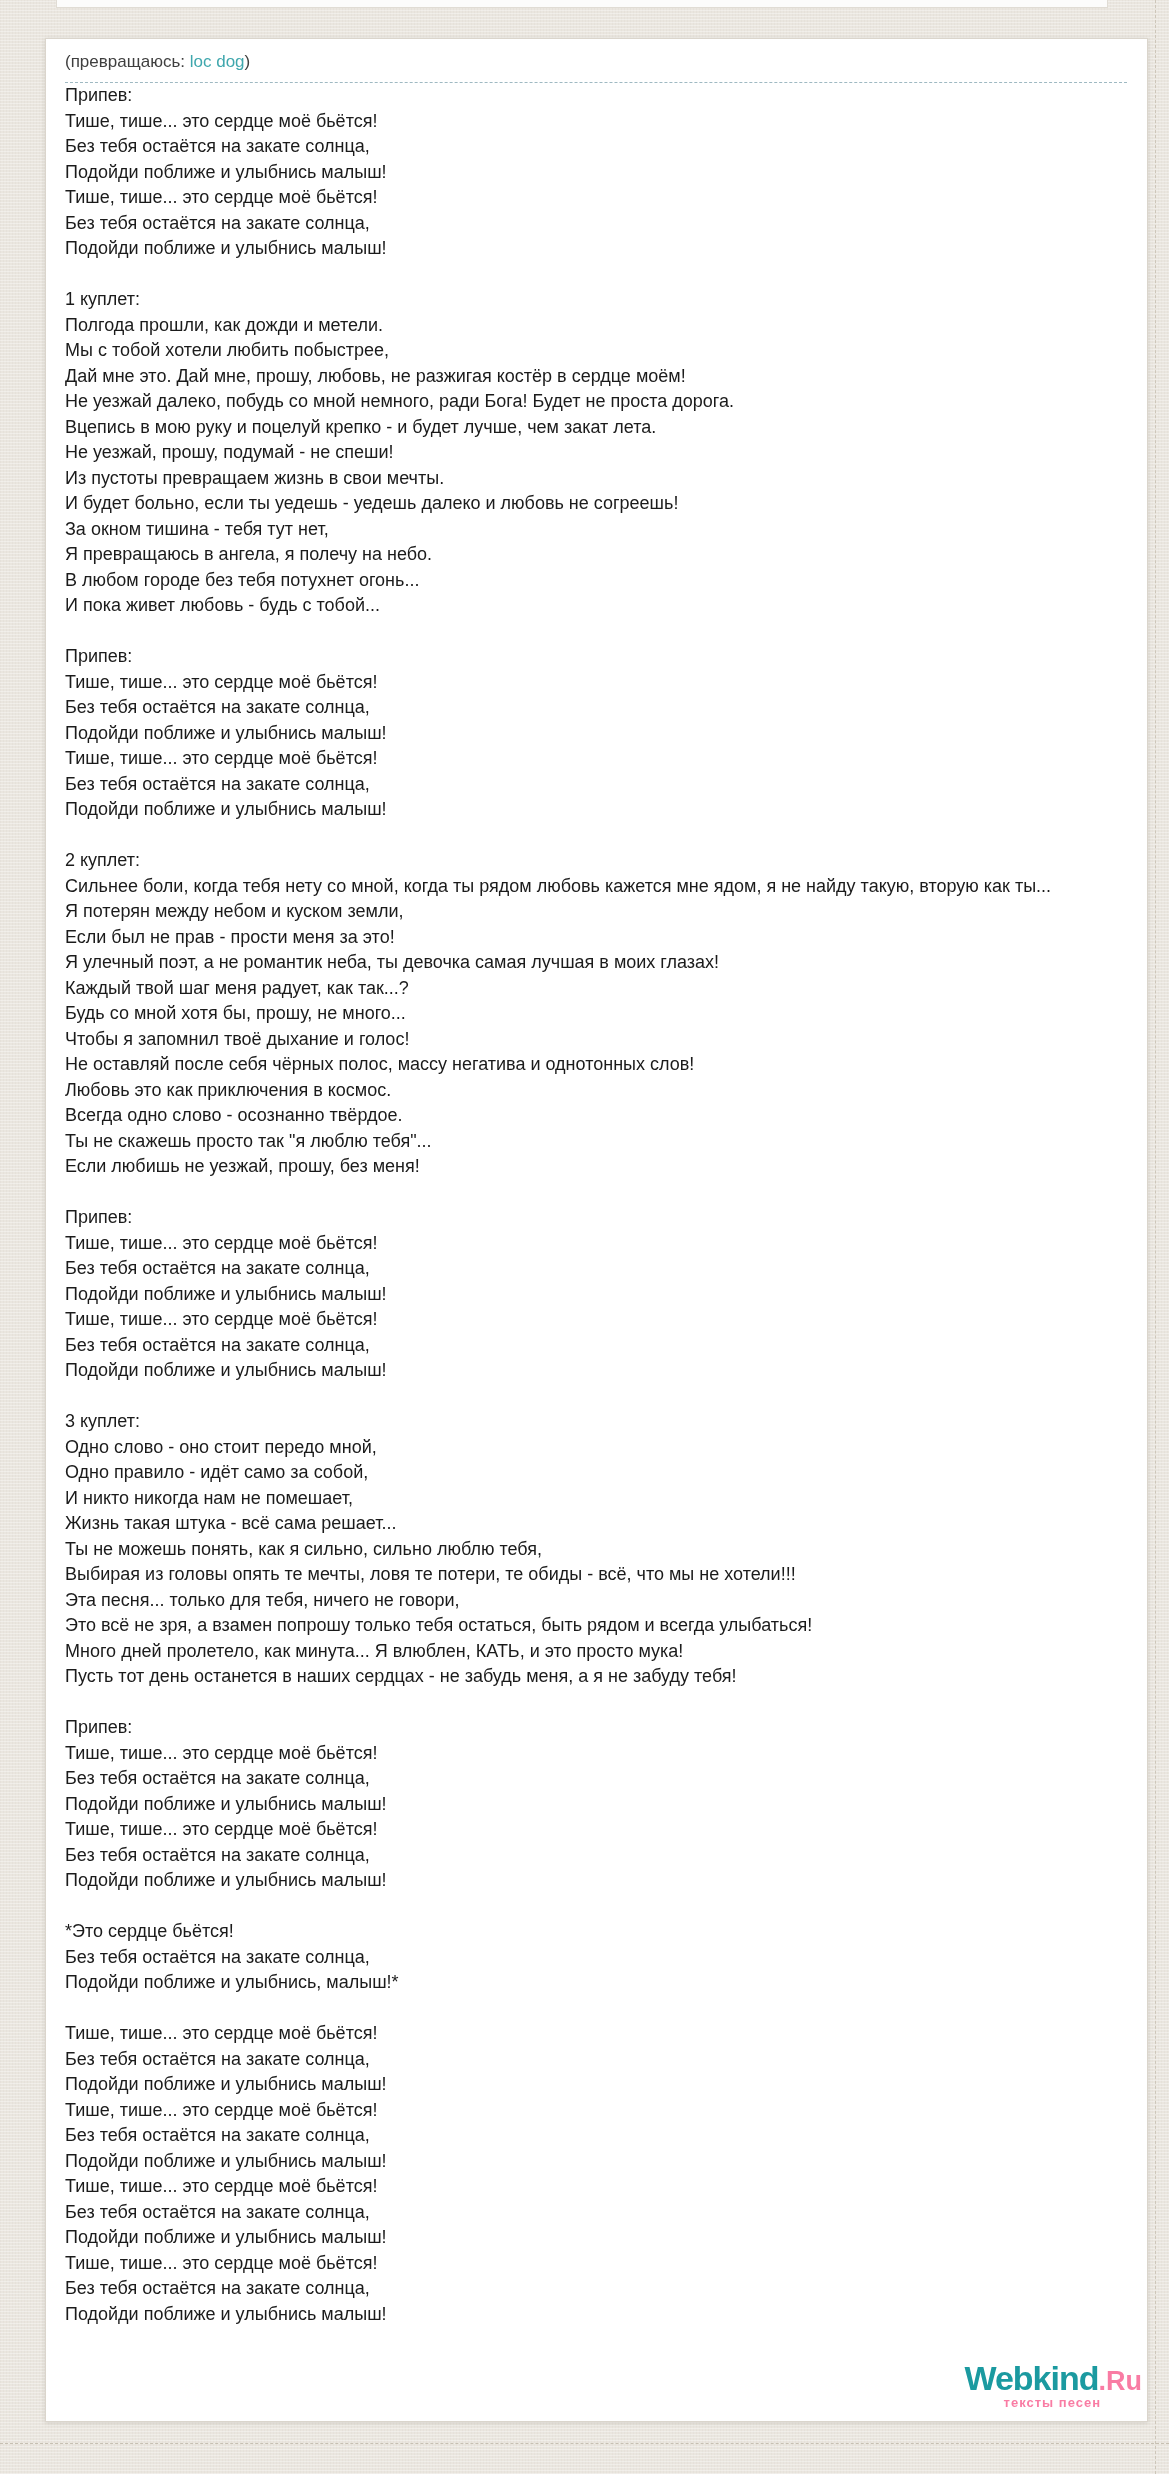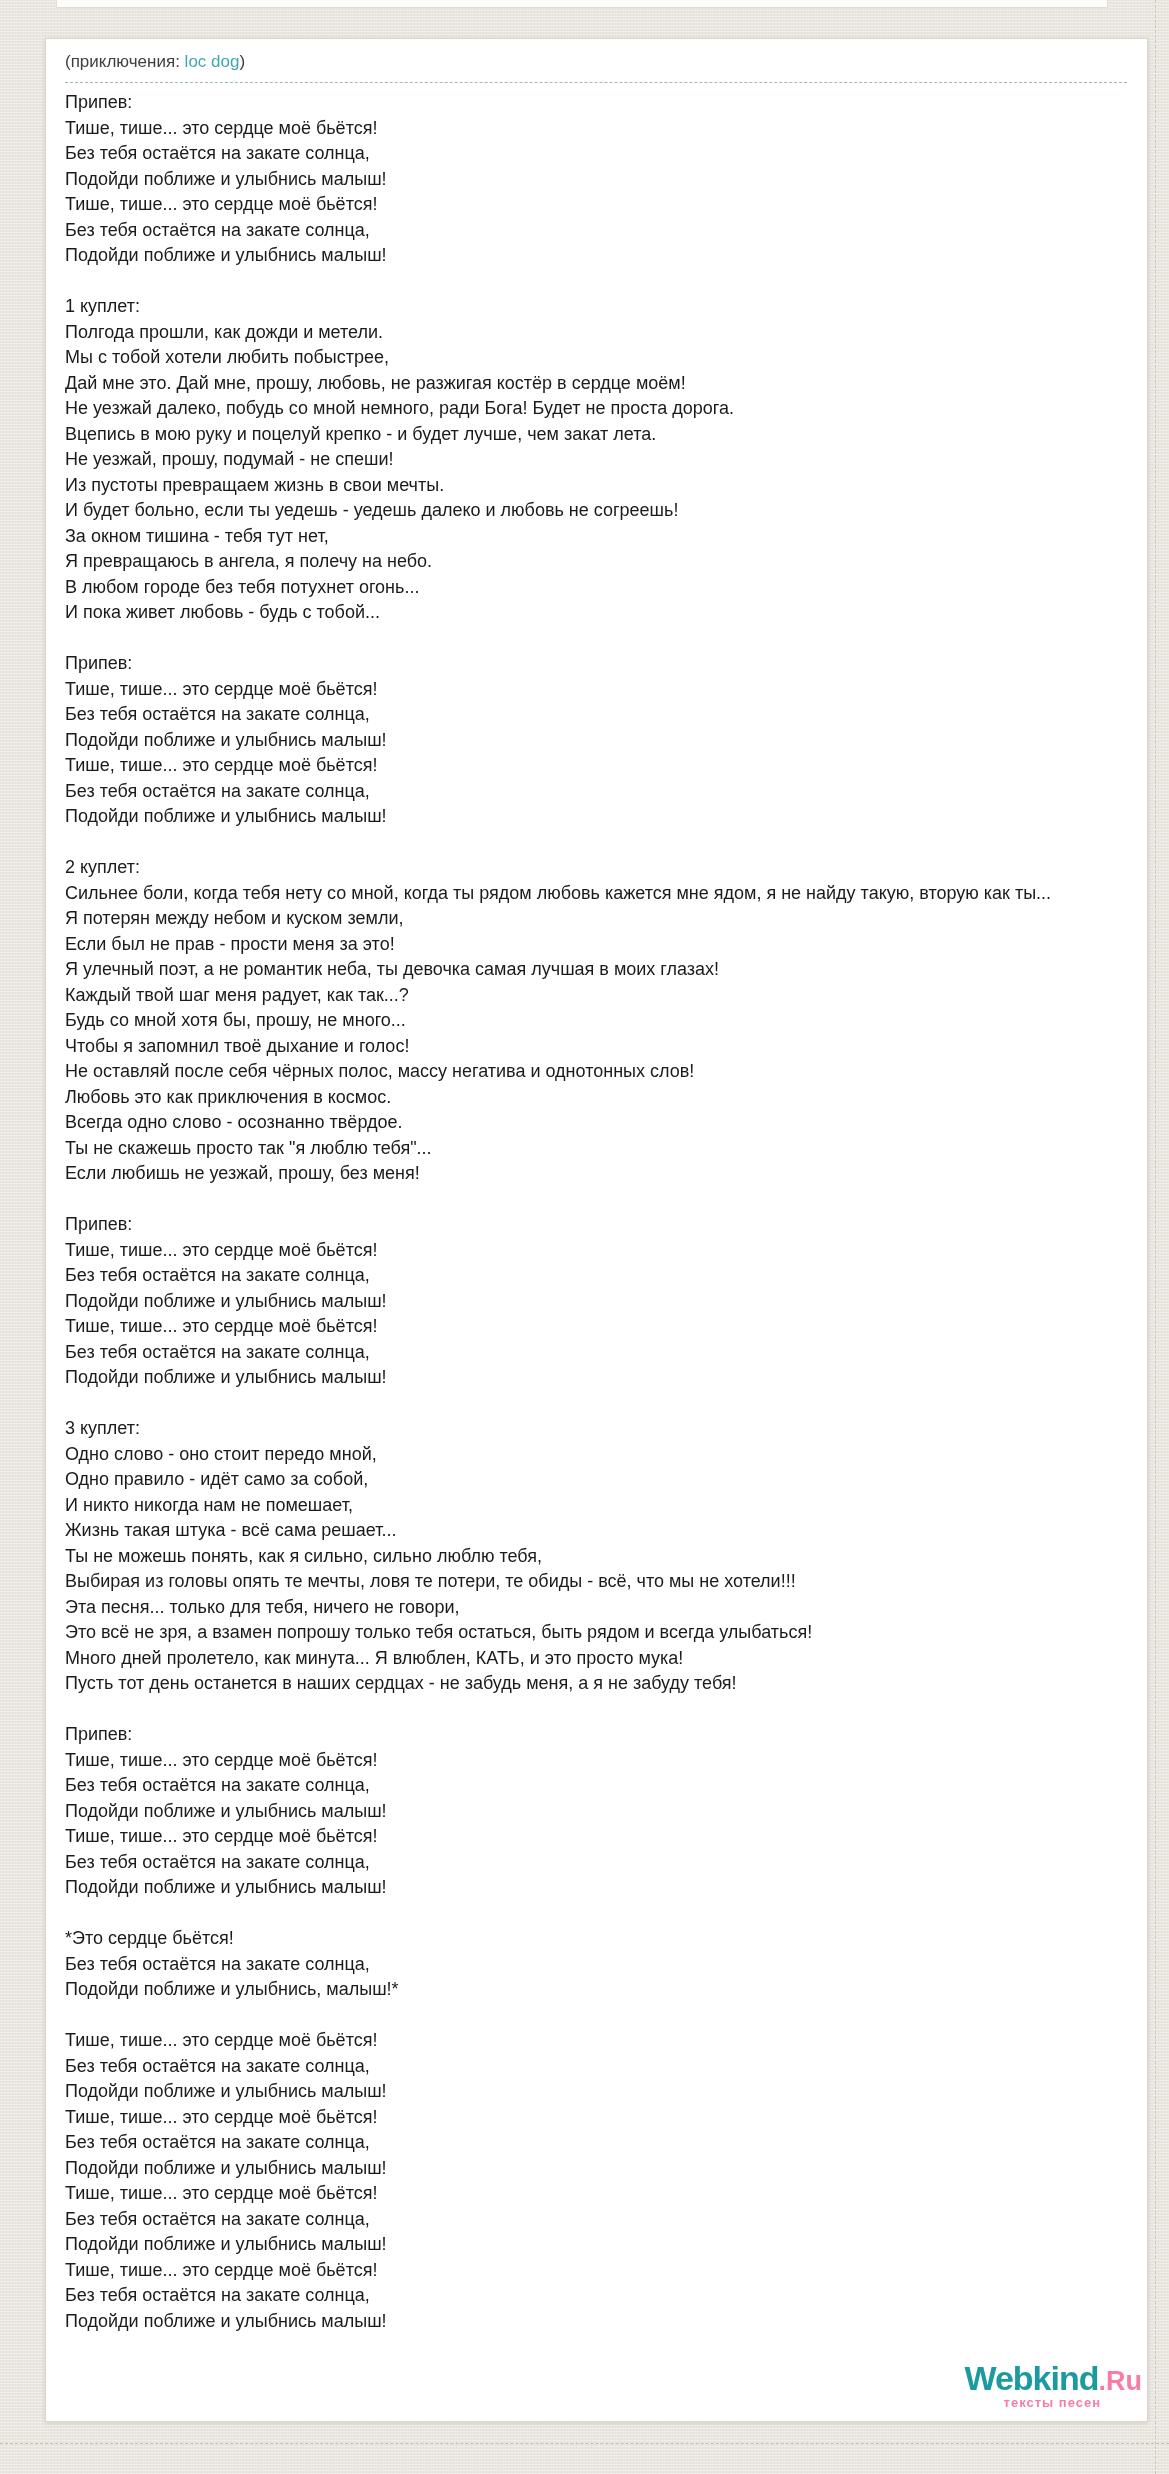--- a/index.html
+++ b/index.html
@@ -33,21 +33,20 @@
     margin:0;font-size:28px;font-weight:bold;line-height:33px;
     letter-spacing:0;
   }
   .artist-line{
     font-size:17px;line-height:22px;color:#3f3f3f;
     padding:3px 0 9px 0;
     border-bottom:1px dashed #9fb9c2;
   }
   .artist-link{cursor:pointer;text-decoration:none;}
   .lyrics{
-    margin-top:7px;
     font-size:18px;line-height:25.5px;color:#1b1b1b;
     white-space:pre-wrap;
   }
   .logo-block{
     position:absolute;right:5px;bottom:8px;text-align:right;line-height:1;
   }
   .logo-main{font-size:34px;font-weight:bold;letter-spacing:-1px;}
   .logo-suffix{font-size:27px;font-weight:bold;}
   .logo-tagline{
     font-size:13px;font-weight:bold;letter-spacing:1px;
@@ -56,21 +55,21 @@
 </style>
 </head>
 <body>
 
 <div class="top-sliver"></div>
 <div class="right-dashed"></div>
 <div class="bottom-dashed"></div>
 
 <div class="card">
 
-  <div class="artist-line"><span>(приключения:</span> <a class="artist-link" style="color:#3fa7ad;text-align:right;">loc dog</a><span>)</span></div>
+  <div class="artist-line"><span>(превращаюсь:</span> <a class="artist-link" style="color:#3fa7ad;text-align:right;">loc dog</a><span>)</span></div>
 
   <div class="lyrics">Припев:
 Тише, тише... это сердце моё бьётся!
 Без тебя остаётся на закате солнца,
 Подойди поближе и улыбнись малыш!
 Тише, тише... это сердце моё бьётся!
 Без тебя остаётся на закате солнца,
 Подойди поближе и улыбнись малыш!
 
 1 куплет:

